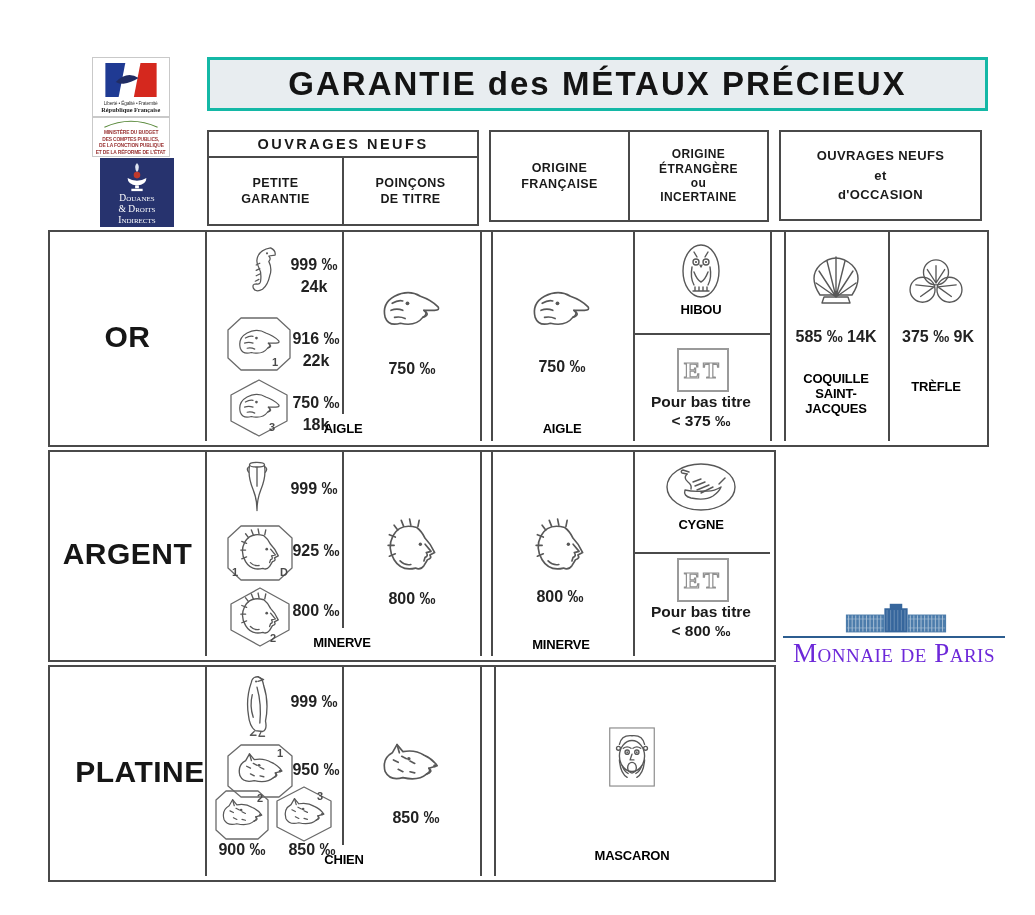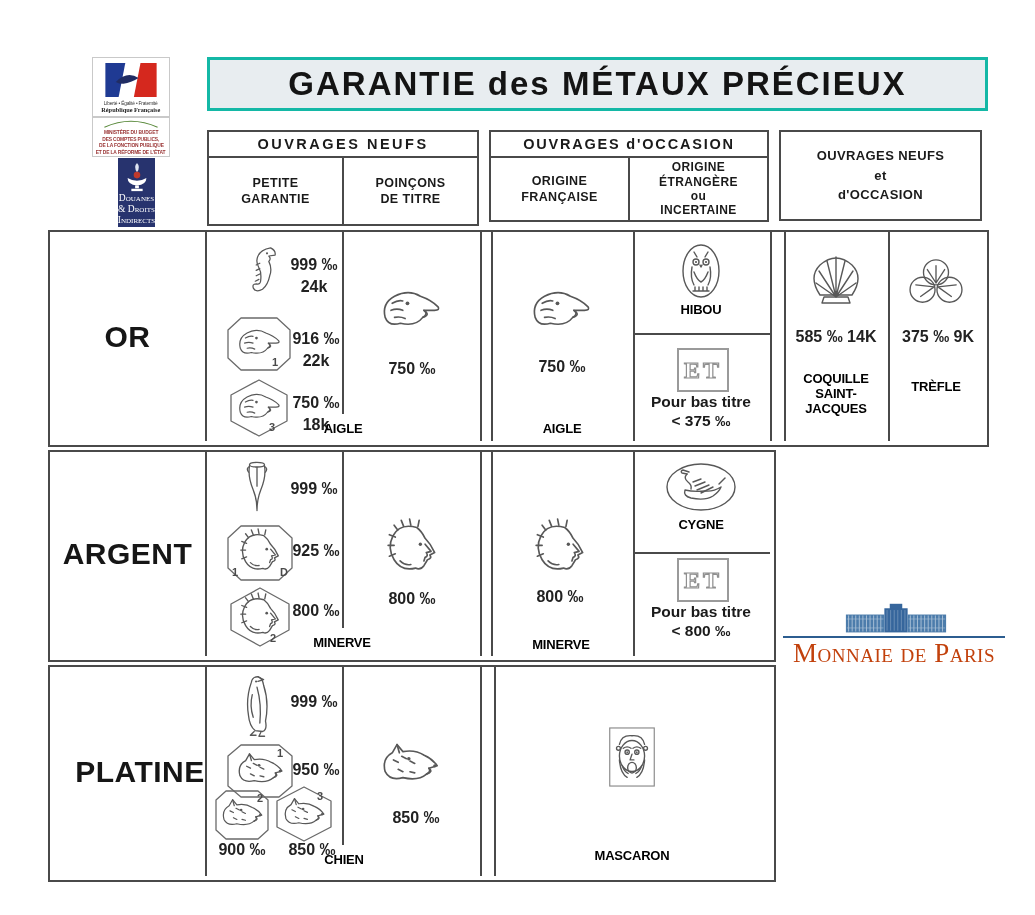--- a/index.html
+++ b/index.html
@@ -45,21 +45,21 @@
   .rf-name{font-family:"Liberation Serif",serif;font-size:7px;font-weight:700;color:#222;white-space:nowrap;
            transform:scaleX(.9);}
   .min-line{font-size:6px;line-height:1.12;color:#993333;white-space:nowrap;transform:scaleX(.82);
             text-align:center;font-weight:700;letter-spacing:-.2px;}
   .douanes{background:#27336e;display:flex;flex-direction:column;align-items:center;padding-top:3px;}
   .douanes-line{font-family:"Liberation Serif",serif;font-variant:small-caps;color:#fff;font-size:9.5px;
                 line-height:1.15;white-space:nowrap;}
 
   
   .mdp-line{background:#2c5d90;}
-  .mdp-text{font-family:"Liberation Serif",serif;font-variant:small-caps;font-size:27px;color:#c2410c;
+  .mdp-text{font-family:"Liberation Serif",serif;font-variant:small-caps;font-size:27px;color:#6d28d9;
             text-align:center;letter-spacing:.5px;line-height:1;white-space:nowrap;}
 </style>
 </head>
 <body>
 
 <div class="page">
 
   <svg width="0" height="0" style="position:absolute">
     <symbol id="sym-eagle" viewBox="0 0 56 40">
       <g class="ink">
@@ -103,21 +103,21 @@
   <div class="abs logo-box" style="left:92px;top:117px;width:76px;height:38px;">
     <svg width="64" height="11" viewBox="0 0 66 12">
       <path d="M4 10 Q33 -3 62 10" stroke="#5a8a3c" stroke-width="1.2" fill="none"></path>
     </svg>
     <div class="min-line">MINISTÈRE DU BUDGET</div>
     <div class="min-line">DES COMPTES PUBLICS,</div>
     <div class="min-line">DE LA FONCTION PUBLIQUE</div>
     <div class="min-line">ET DE LA RÉFORME DE L'ÉTAT</div>
   </div>
 
-  <div class="abs douanes" style="left:100px;top:158px;width:37px;height:66px;margin-left:18px;">
+  <div class="abs douanes" style="left:100px;top:158px;width:74px;height:66px;">
     <svg width="30" height="32" viewBox="0 0 30 34">
       <path d="M15 2 Q19 6 15 12 Q11 6 15 2 Z" fill="#dfe5f2"></path>
       <circle cx="15" cy="15" r="3.5" fill="#c0392b"></circle>
       <path d="M5 18 Q5 25 15 26 Q25 25 25 18 Q20 21 15 21 Q10 21 5 18 Z" fill="#ffffff"></path>
       <rect x="13" y="26" width="4" height="3" fill="#ffffff"></rect>
       <rect x="9" y="29.5" width="12" height="2.5" fill="#ffffff"></rect>
     </svg>
     <div class="douanes-line">Douanes</div>
     <div class="douanes-line">&amp; Droits</div>
     <div class="douanes-line">Indirects</div>
@@ -131,21 +131,20 @@
     <div class="hdr-title">OUVRAGES NEUFS</div>
     <div class="hdr-cells">
       <div class="hdr-cell">PETITE
 GARANTIE</div>
       <div class="hdr-cell">POINÇONS
 DE TITRE</div>
     </div>
   </div>
 
   <div class="abs hdr-box" style="left:489px;top:130px;width:276px;height:88px;">
-    <div class="hdr-title" style="letter-spacing:1.8px;">OUVRAGES d'OCCASION</div>
     <div class="hdr-cells">
       <div class="hdr-cell">ORIGINE
 FRANÇAISE</div>
       <div class="hdr-cell" style="font-size:12px;line-height:1.2;">ORIGINE
 ÉTRANGÈRE
 ou
 INCERTAINE</div>
     </div>
   </div>
 

